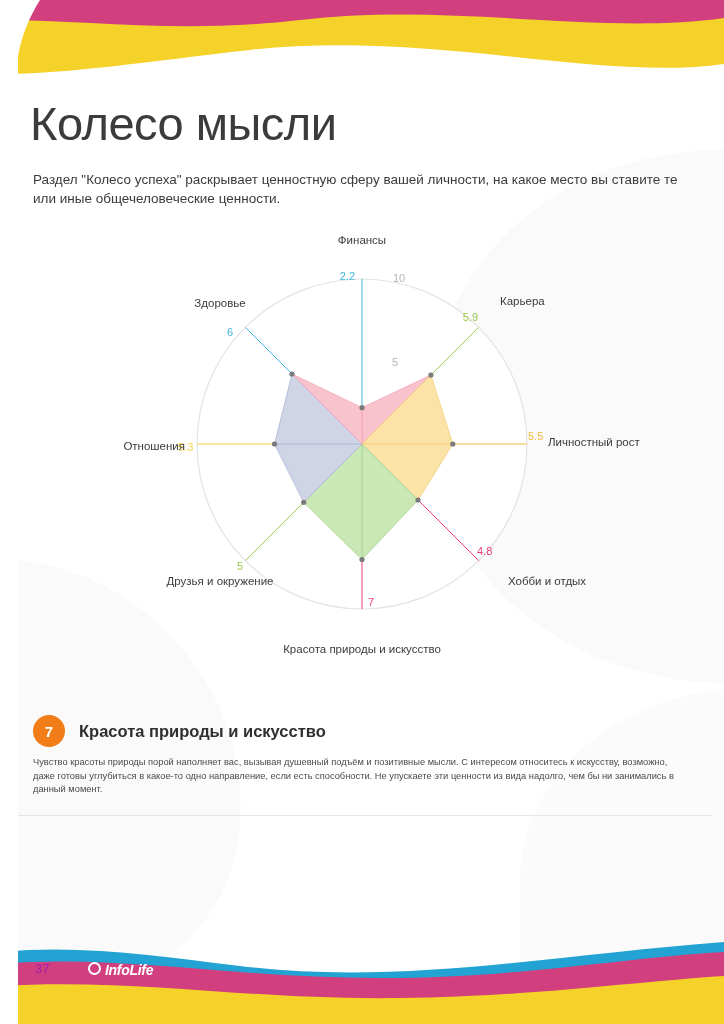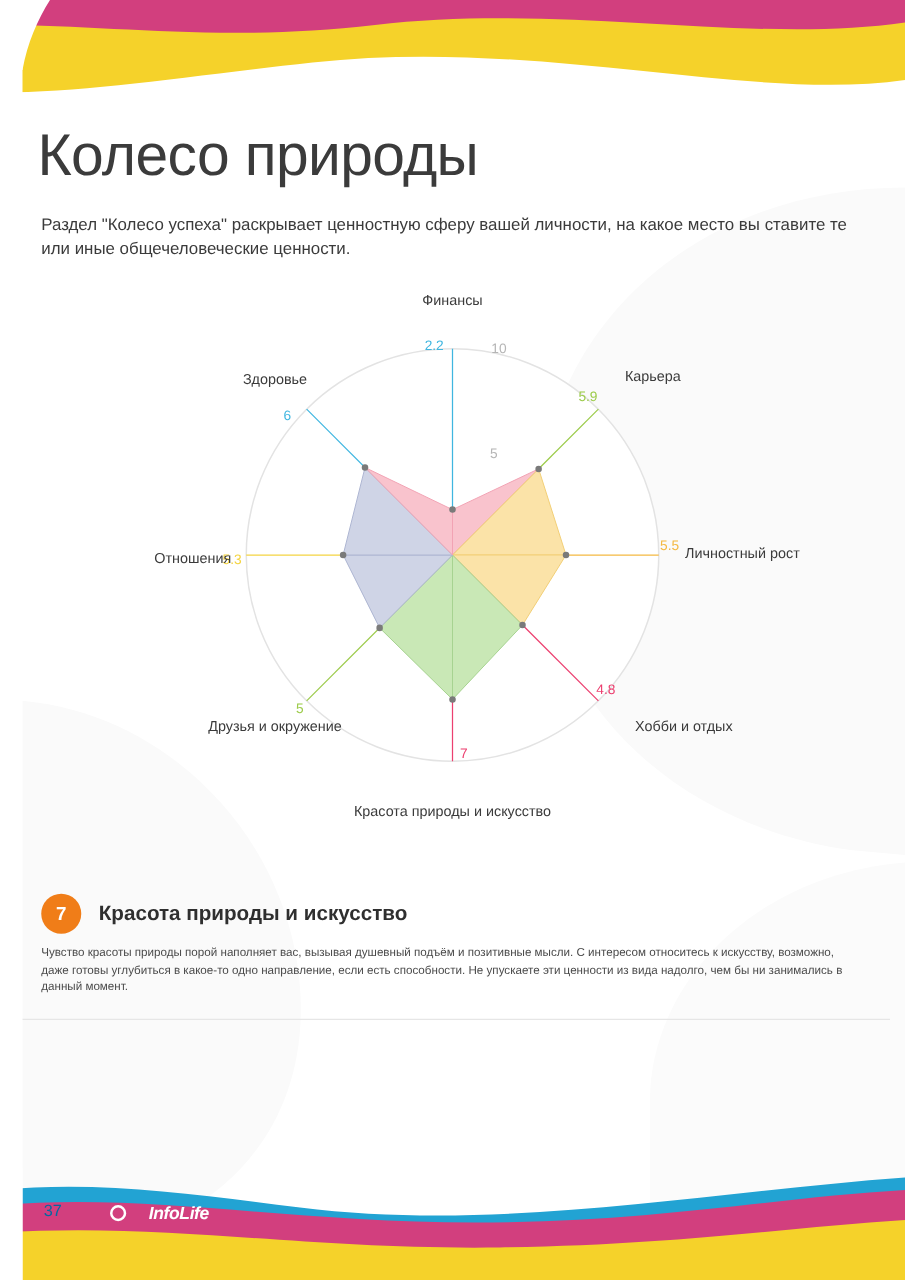--- a/index.html
+++ b/index.html
@@ -44,22 +44,22 @@
     width:32px;height:32px;border-radius:50%;background:#f07d18;
     color:#fff;font-size:15px;font-weight:bold;
     display:flex;align-items:center;justify-content:center;
   }
   .sec-title{font-size:16.5px;font-weight:bold;color:#2f2f2f;}
   .sec-body{margin-top:9px;font-size:9.3px;line-height:13.5px;color:#4a4a4a;width:652px;}
   .divider{position:absolute;left:12px;top:815px;width:700px;height:1px;background:#e6e6e6;z-index:3;}
 
   
   .bottom-banner{position:absolute;left:0;bottom:0;width:724px;height:90px;z-index:2;}
-  .page-num{position:absolute;left:35px;bottom:48px;color:#0369a1;font-size:13px;z-index:4;}
-  .logo{position:absolute;left:88px;bottom:46px;z-index:4;display:flex;align-items:center;gap:18px;}
+  .page-num{position:absolute;left:35px;bottom:48px;color:#a21caf;font-size:13px;z-index:4;}
+  .logo{position:absolute;left:88px;bottom:46px;z-index:4;display:flex;gap:4px;}
   .logo-text{color:#ffffff;font-size:14px;font-weight:bold;font-style:italic;letter-spacing:-0.3px;}
   .logo-dot{width:13px;height:13px;border-radius:50%;border:2px solid #fff;box-sizing:border-box;}
 </style>
 </head>
 <body>
 
 <div class="page">
 
   <svg class="bg-deco" viewBox="0 0 724 1024" preserveAspectRatio="none">
     <path d="M724 150 C560 150 430 260 430 420 C430 560 540 660 680 680 L724 684 L724 150 Z" fill="#fafafa"></path>
@@ -68,21 +68,21 @@
   </svg>
 
   <svg class="top-banner" viewBox="0 0 724 80" preserveAspectRatio="none">
     <path d="M0 0 L724 0 L724 52 C600 72 420 12 230 34 C140 45 60 60 0 62 Z" fill="#d23f7e"></path>
     <path d="M0 20 C90 20 180 34 300 20 C450 2 600 36 724 18 L724 64 C600 82 430 30 250 50 C150 61 70 74 0 74 Z" fill="#f5d22a"></path>
     <path d="M0 0 L40 0 C30 16 22 34 18 56 L0 56 Z" fill="#ffffff"></path>
   </svg>
 
   <div class="left-bar"></div>
 
-  <div class="title">Колесо природы</div>
+  <div class="title">Колесо мысли</div>
   <div class="intro">Раздел "Колесо успеха" раскрывает ценностную сферу вашей личности, на какое место вы ставите те или иные общечеловеческие ценности.</div>
 
   <div class="chart-wrap">
     <svg class="chart-svg" width="664" height="460" viewBox="0 0 664 460">
 
       <circle cx="332" cy="226" r="165" fill="#ffffff" stroke="#e3e3e3" stroke-width="1.2"></circle>
 
       <g>
         <line x1="332" y1="226" x2="332" y2="61" stroke="#3fb6e0" stroke-width="1"></line>
         <line x1="332" y1="226" x2="448.7" y2="109.3" stroke="#9ccb4a" stroke-width="1"></line>

